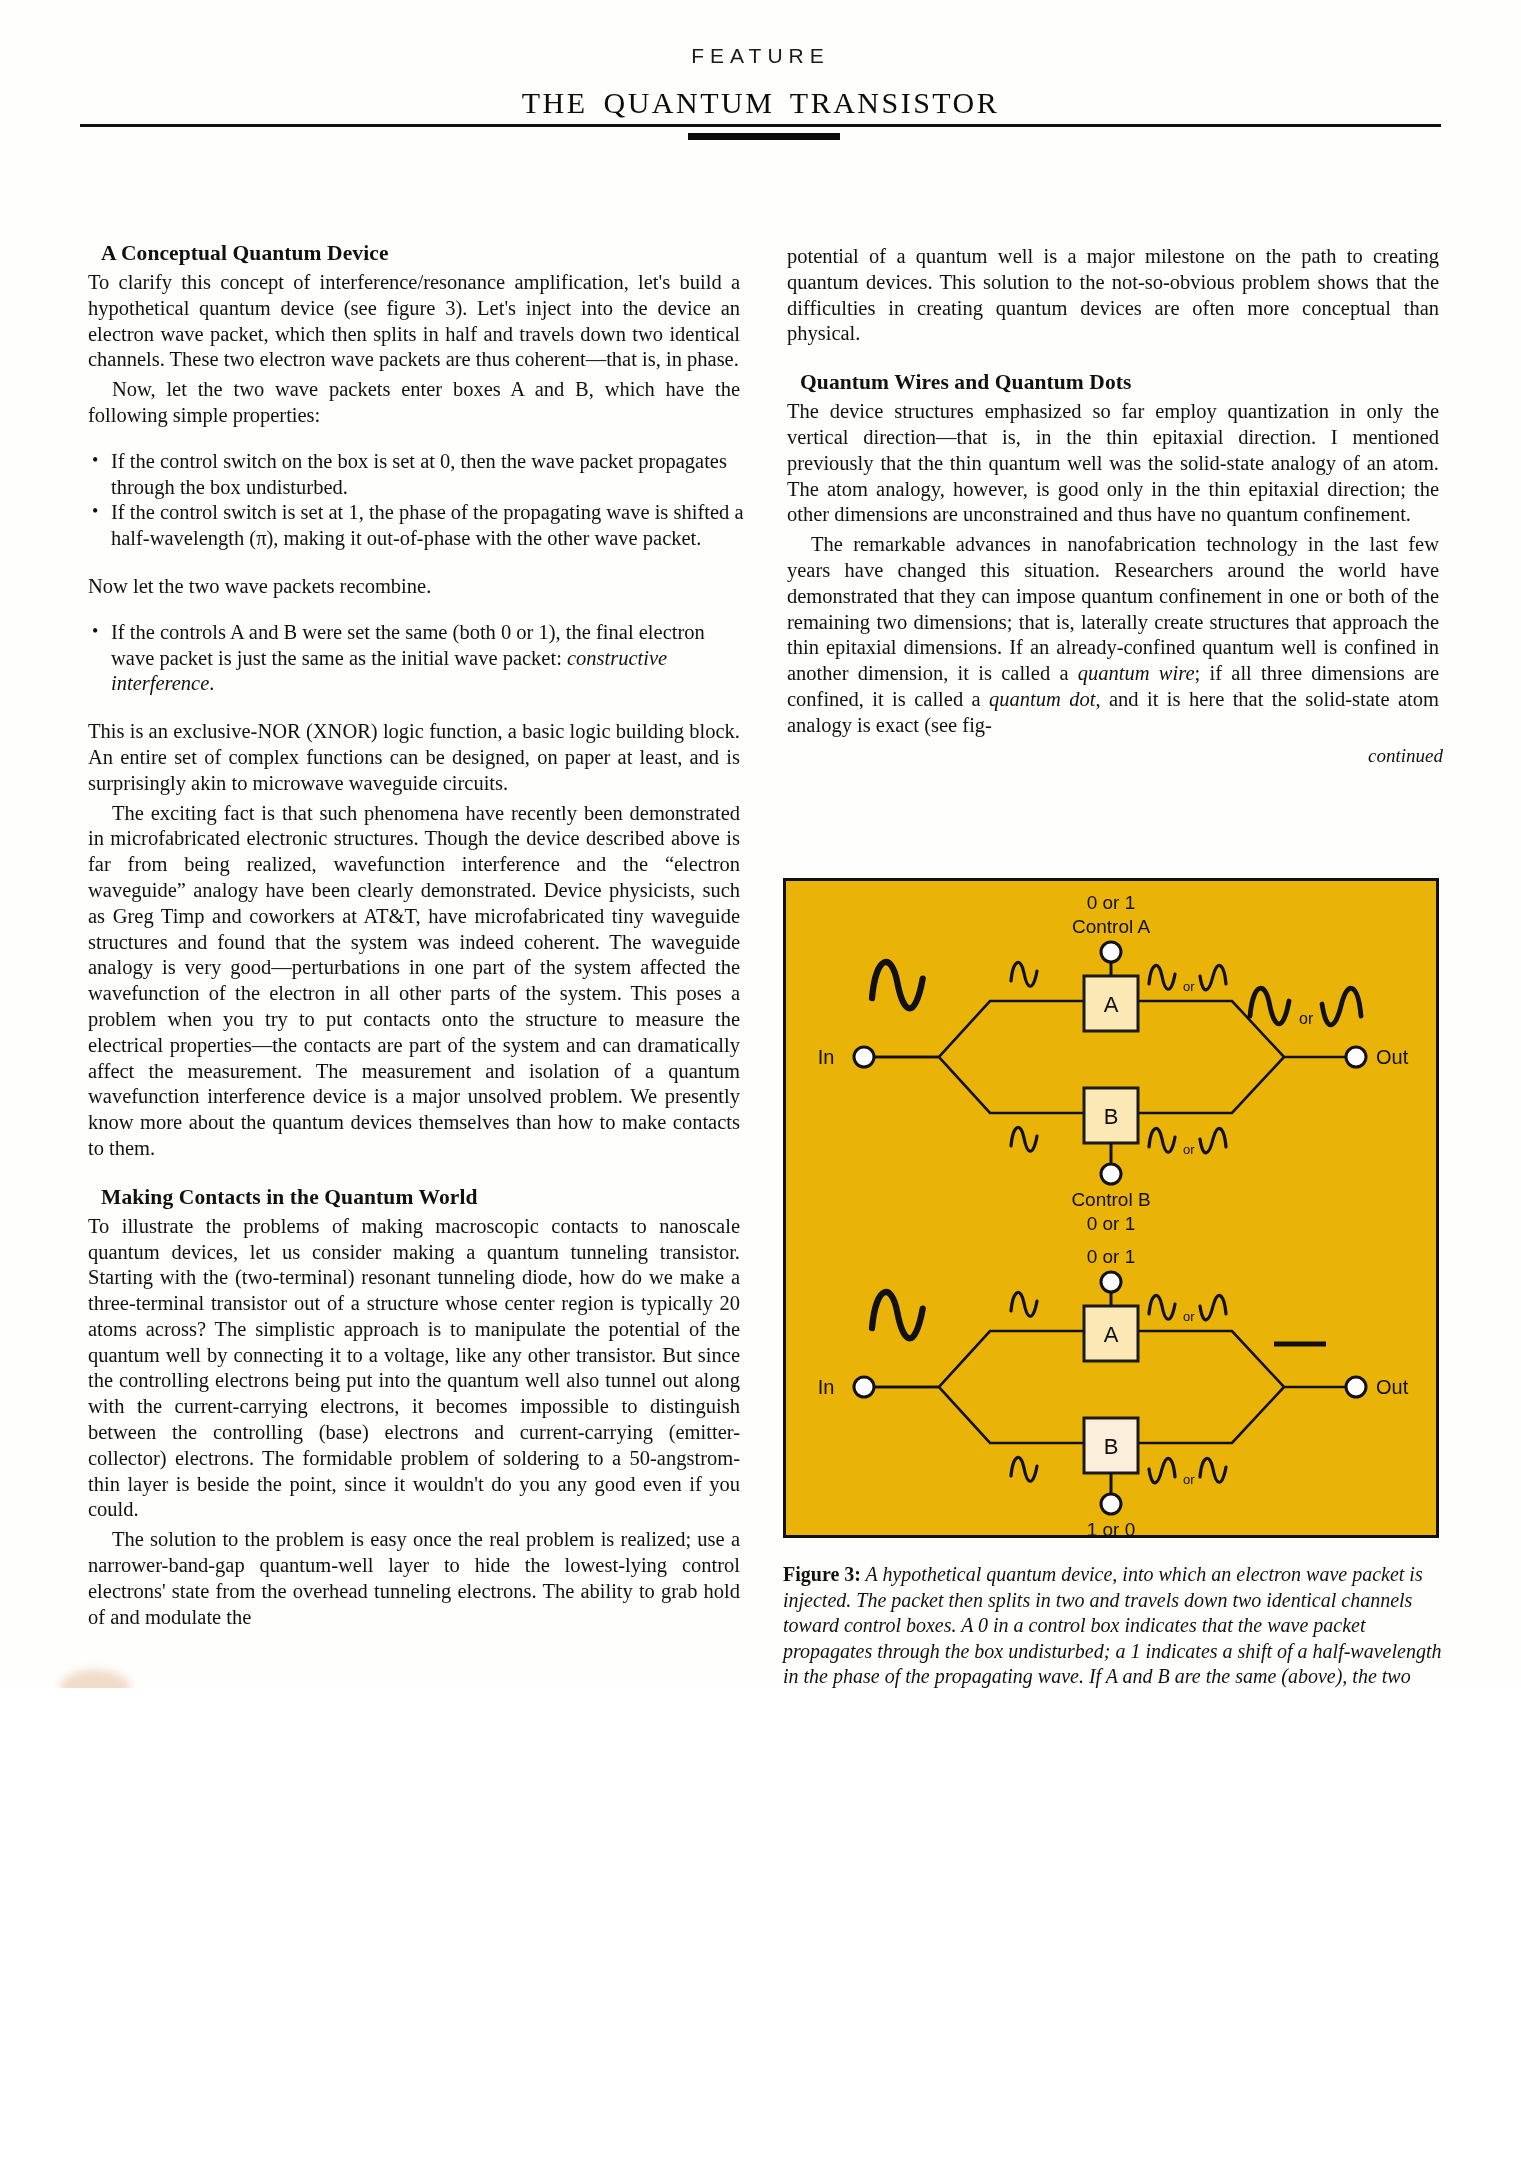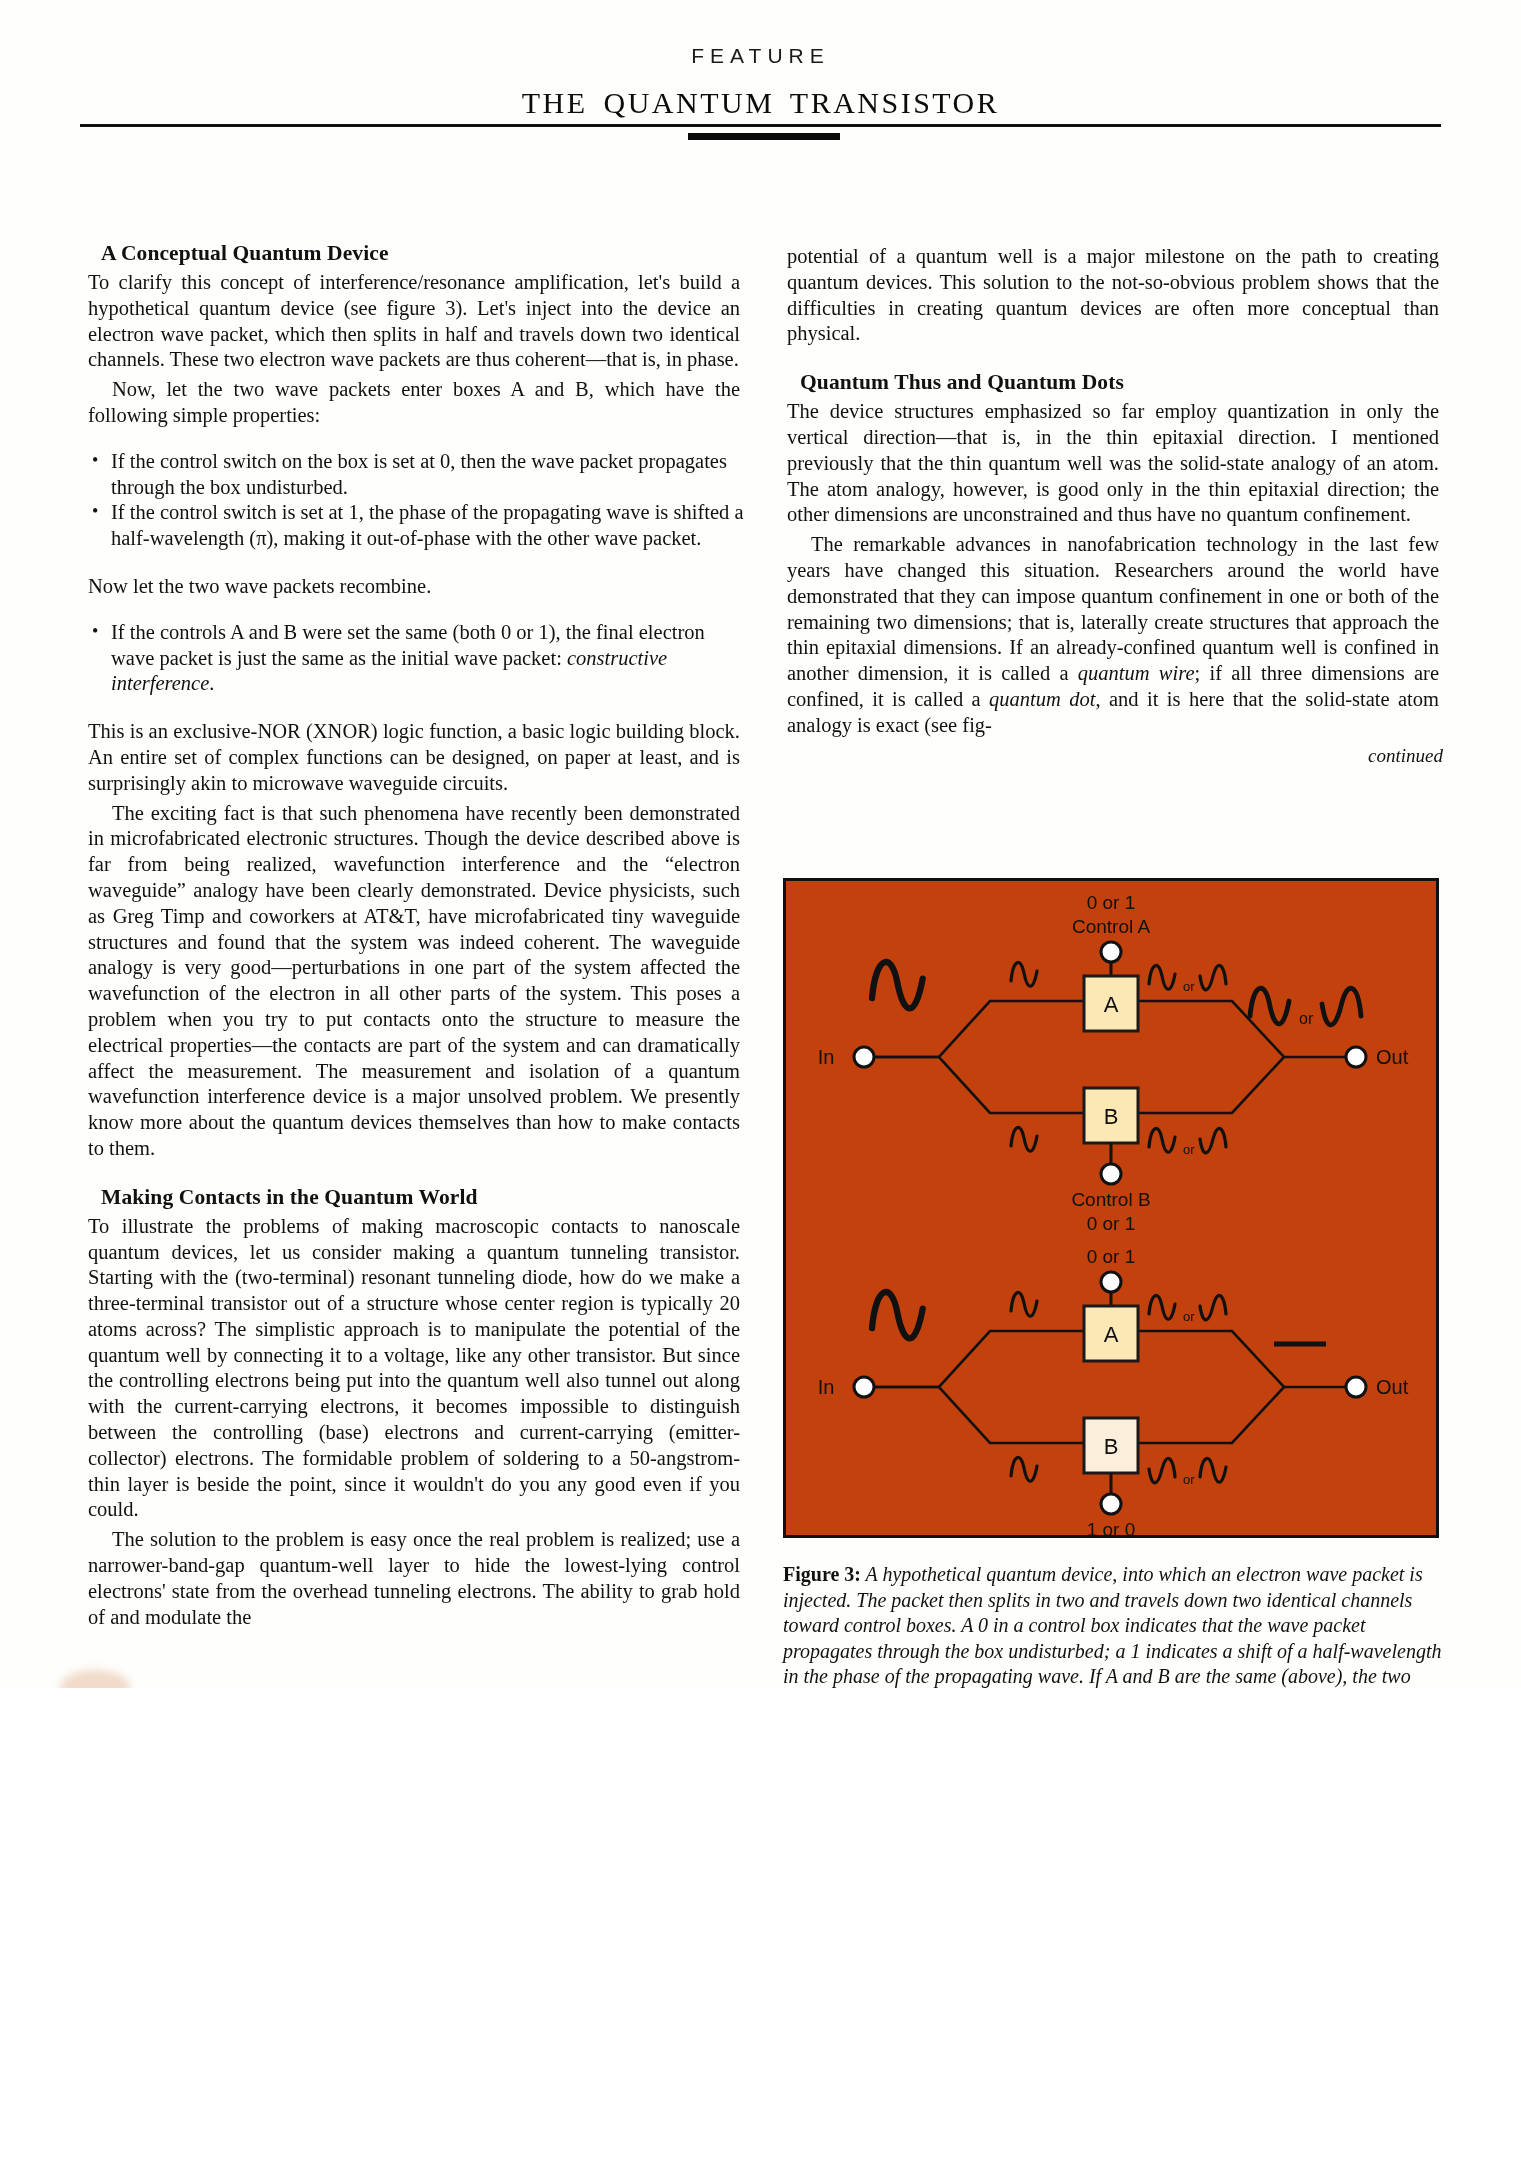--- a/index.html
+++ b/index.html
@@ -111,21 +111,21 @@
   }
 
   
   .figure-box {
     position: absolute;
     left: 783px;
     top: 878px;
     width: 656px;
     height: 660px;
     border: 3px solid #111;
-    background: #c2410c;
+    background: #eab308;
     box-sizing: border-box;
   }
   .fig-svg { display: block; width: 100%; height: 100%; }
 
   .caption {
     position: absolute;
     left: 783px;
     top: 1562px;
     width: 660px;
     font-size: 20px;
@@ -203,21 +203,21 @@
     <p class="body ind">The exciting fact is that such phenomena have recently been demonstrated in microfabricated electronic structures. Though the device described above is far from being realized, wavefunction interference and the “electron waveguide” analogy have been clearly demonstrated. Device physicists, such as Greg Timp and coworkers at AT&amp;T, have microfabricated tiny waveguide structures and found that the system was indeed coherent. The waveguide analogy is very good—perturbations in one part of the system affected the wavefunction of the electron in all other parts of the system. This poses a problem when you try to put contacts onto the structure to measure the electrical properties—the contacts are part of the system and can dramatically affect the measurement. The measurement and isolation of a quantum wavefunction interference device is a major unsolved problem. We presently know more about the quantum devices themselves than how to make contacts to them.</p>
 
     <h2 class="sec" style="margin-top:22px">Making Contacts in the Quantum World</h2>
     <p class="body">To illustrate the problems of making macroscopic contacts to nanoscale quantum devices, let us consider making a quantum tunneling transistor. Starting with the (two-terminal) resonant tunneling diode, how do we make a three-terminal transistor out of a structure whose center region is typically 20 atoms across? The simplistic approach is to manipulate the potential of the quantum well by connecting it to a voltage, like any other transistor. But since the controlling electrons being put into the quantum well also tunnel out along with the current-carrying electrons, it becomes impossible to distinguish between the controlling (base) electrons and current-carrying (emitter-collector) electrons. The formidable problem of soldering to a 50-angstrom-thin layer is beside the point, since it wouldn't do you any good even if you could.</p>
     <p class="body ind">The solution to the problem is easy once the real problem is realized; use a narrower-band-gap quantum-well layer to hide the lowest-lying control electrons' state from the overhead tunneling electrons. The ability to grab hold of and modulate the</p>
   </div>
 
   <div class="col col-right">
     <p class="body">potential of a quantum well is a major milestone on the path to creating quantum devices. This solution to the not-so-obvious problem shows that the difficulties in creating quantum devices are often more conceptual than physical.</p>
 
-    <h2 class="sec" style="margin-top:22px">Quantum Thus and Quantum Dots</h2>
+    <h2 class="sec" style="margin-top:22px">Quantum Wires and Quantum Dots</h2>
     <p class="body">The device structures emphasized so far employ quantization in only the vertical direction—that is, in the thin epitaxial direction. I mentioned previously that the thin quantum well was the solid-state analogy of an atom. The atom analogy, however, is good only in the thin epitaxial direction; the other dimensions are unconstrained and thus have no quantum confinement.</p>
     <p class="body ind"><span>The remarkable advances in nanofabrication technology in the last few years have changed this situation. Researchers around the world have demonstrated that they can impose quantum confinement in one or both of the remaining two dimensions; that is, laterally create structures that approach the thin epitaxial dimensions. If an already-confined quantum well is confined in another dimension, it is called a </span><span class="italic">quantum wire</span><span>; if all three dimensions are confined, it is called a </span><span class="italic">quantum dot</span><span>, and it is here that the solid-state atom analogy is exact (see fig-</span></p>
     <div class="continued">continued</div>
   </div>
 
   <div class="figure-box">
     <svg class="fig-svg" viewBox="0 0 650 654">
       <defs>
         <g id="wavelet-up">
           <path d="M0,18 C2,-4 10,-6 13,10 C16,26 22,30 26,8" fill="none" stroke="#111" stroke-width="3.2" stroke-linecap="round"></path>

